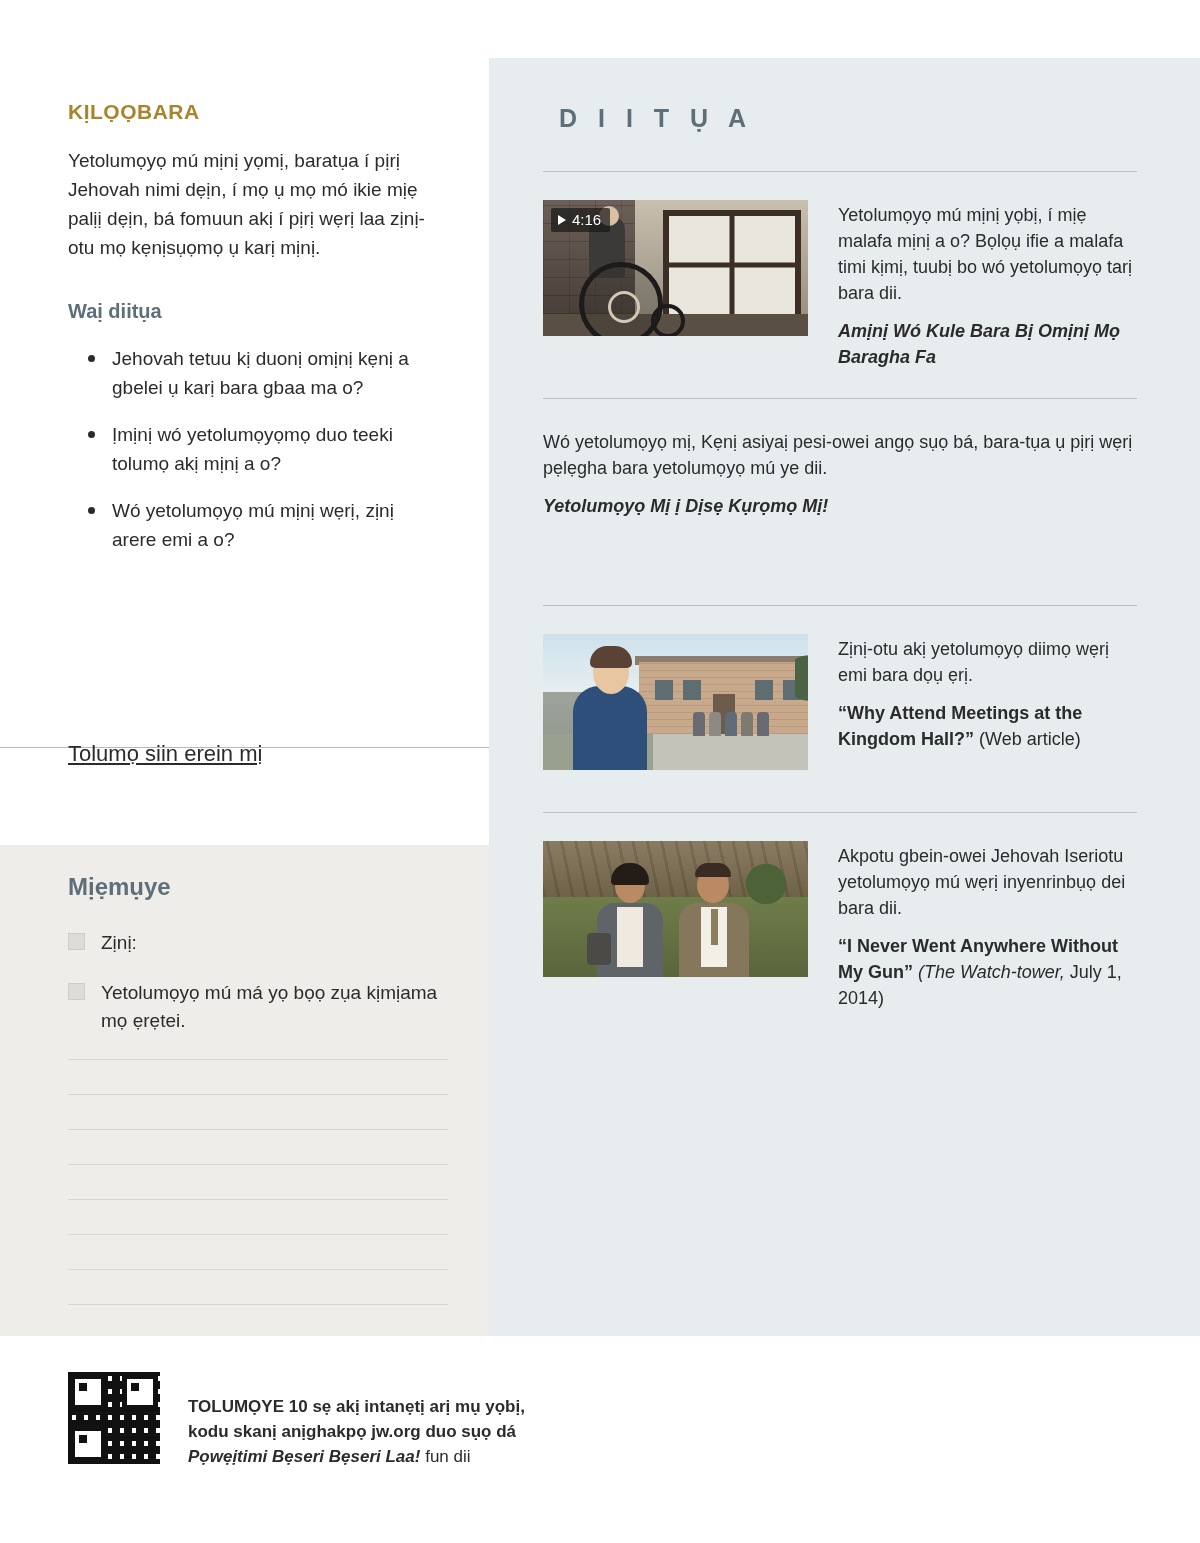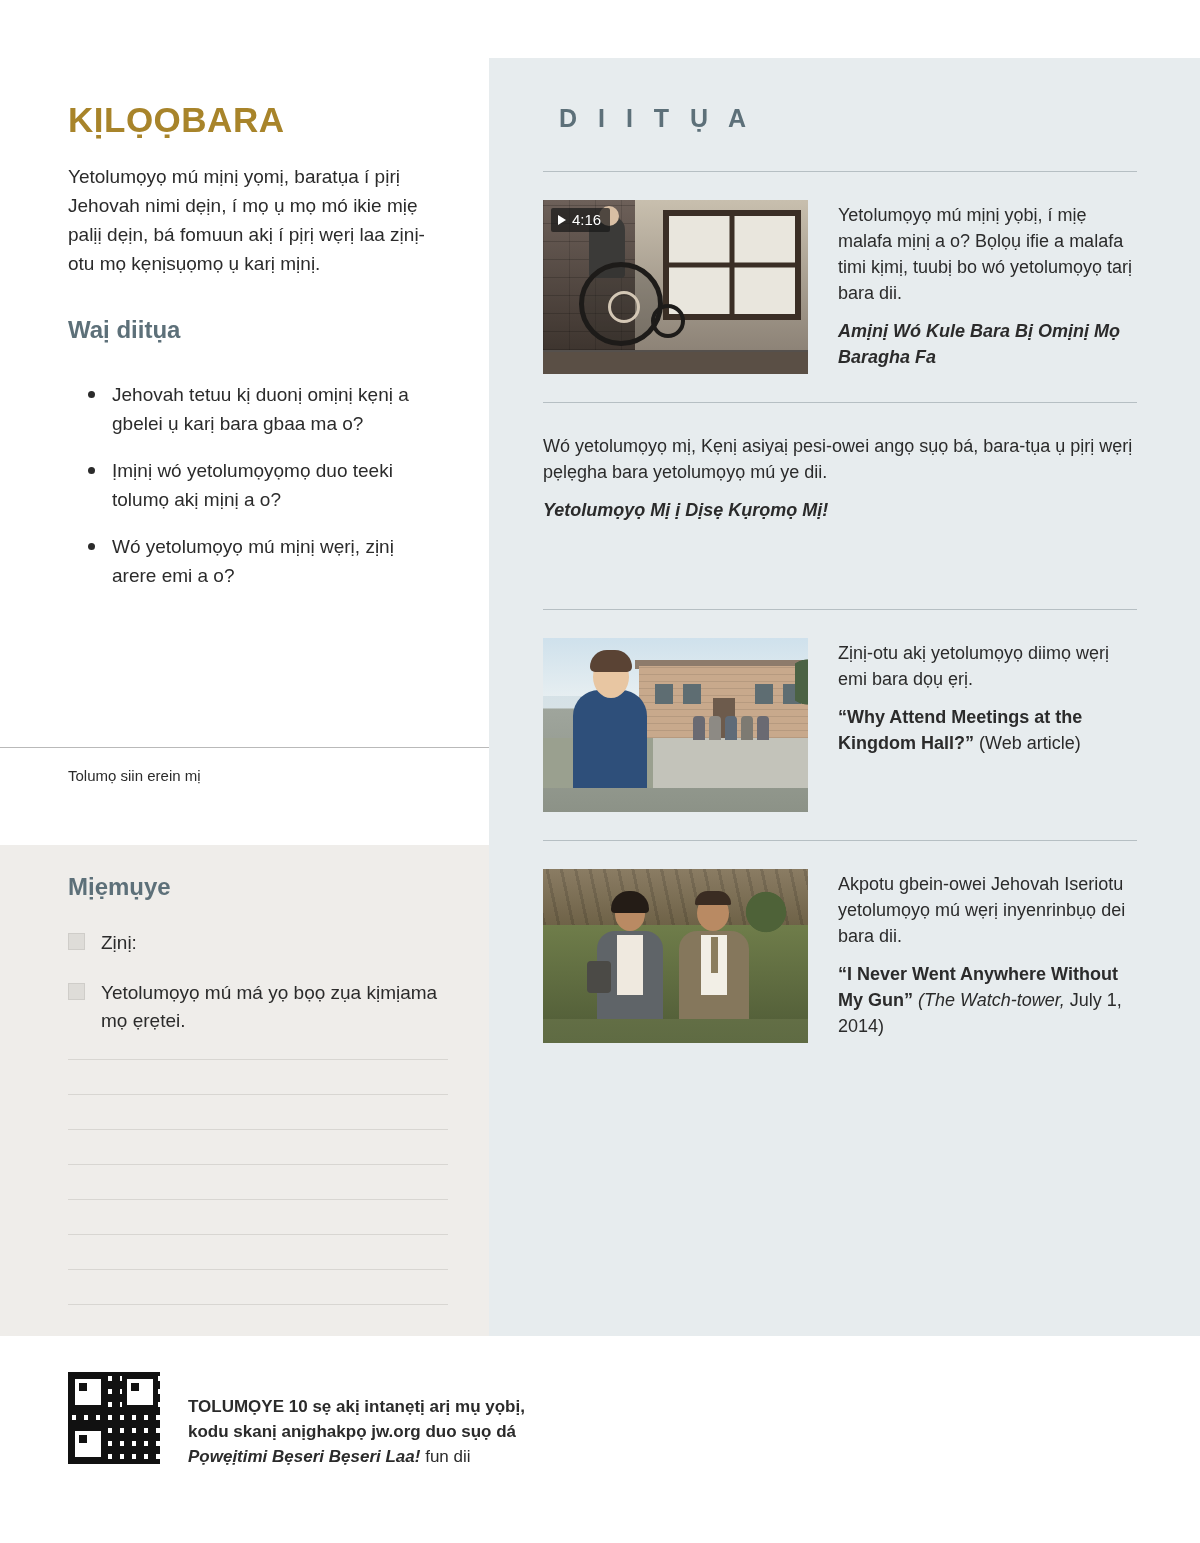--- a/index.html
+++ b/index.html
@@ -39,37 +39,37 @@
   }
 
   
   .left-col {
     position: absolute;
     left: 68px;
     top: 100px;
     width: 368px;
   }
   h1.section-title {
-    font-size: 35px;
+    font-size: 21px;
     font-weight: bold;
     letter-spacing: 0.5px;
     color: #a8842a;
     margin: 0 0 22px 0;
   }
   .intro-text {
     font-size: 19px;
     line-height: 29px;
     margin: 0 0 38px 0;
     color: #2b2b2b;
   }
   h2.sub-title {
-    font-size: 24px;
+    font-size: 20px;
     font-weight: bold;
     color: #5d7079;
-    margin: 0 0 36px 0;
+    margin: 0 0 21px 0;
   }
   ul.q-list {
     margin: 0;
     padding: 0 0 0 28px;
     list-style: none;
   }
   ul.q-list li {
     position: relative;
     font-size: 19px;
     line-height: 29px;
@@ -91,24 +91,25 @@
     position: absolute;
     left: 0;
     top: 747px;
     width: 489px;
     height: 1px;
     background: #b9b9b9;
   }
   .tolumo-line {
     position: absolute;
     left: 68px;
-    top: 762px;
+    top: 740px;
     width: 380px;
-    font-size: 15px;
+    font-size: 22px;
     line-height: 28px;
+    text-decoration: underline;
   }
 
   
   .notes-block {
     position: absolute;
     left: 68px;
     top: 873px;
     width: 380px;
   }
   h2.notes-title {
@@ -163,21 +164,21 @@
     display: flex;
     align-items: flex-start;
     border-top: 1px solid #b6bfc3;
     padding-top: 28px;
     padding-bottom: 28px;
     min-height: 150px;
   }
   .thumb {
     position: relative;
     width: 265px;
-    height: 174px;
+    height: 136px;
     flex: 0 0 auto;
     margin-right: 30px;
     overflow: hidden;
   }
   .badge {
     position: absolute;
     left: 8px;
     top: 8px;
     background: rgba(25, 25, 25, 0.72);
     color: #ffffff;

